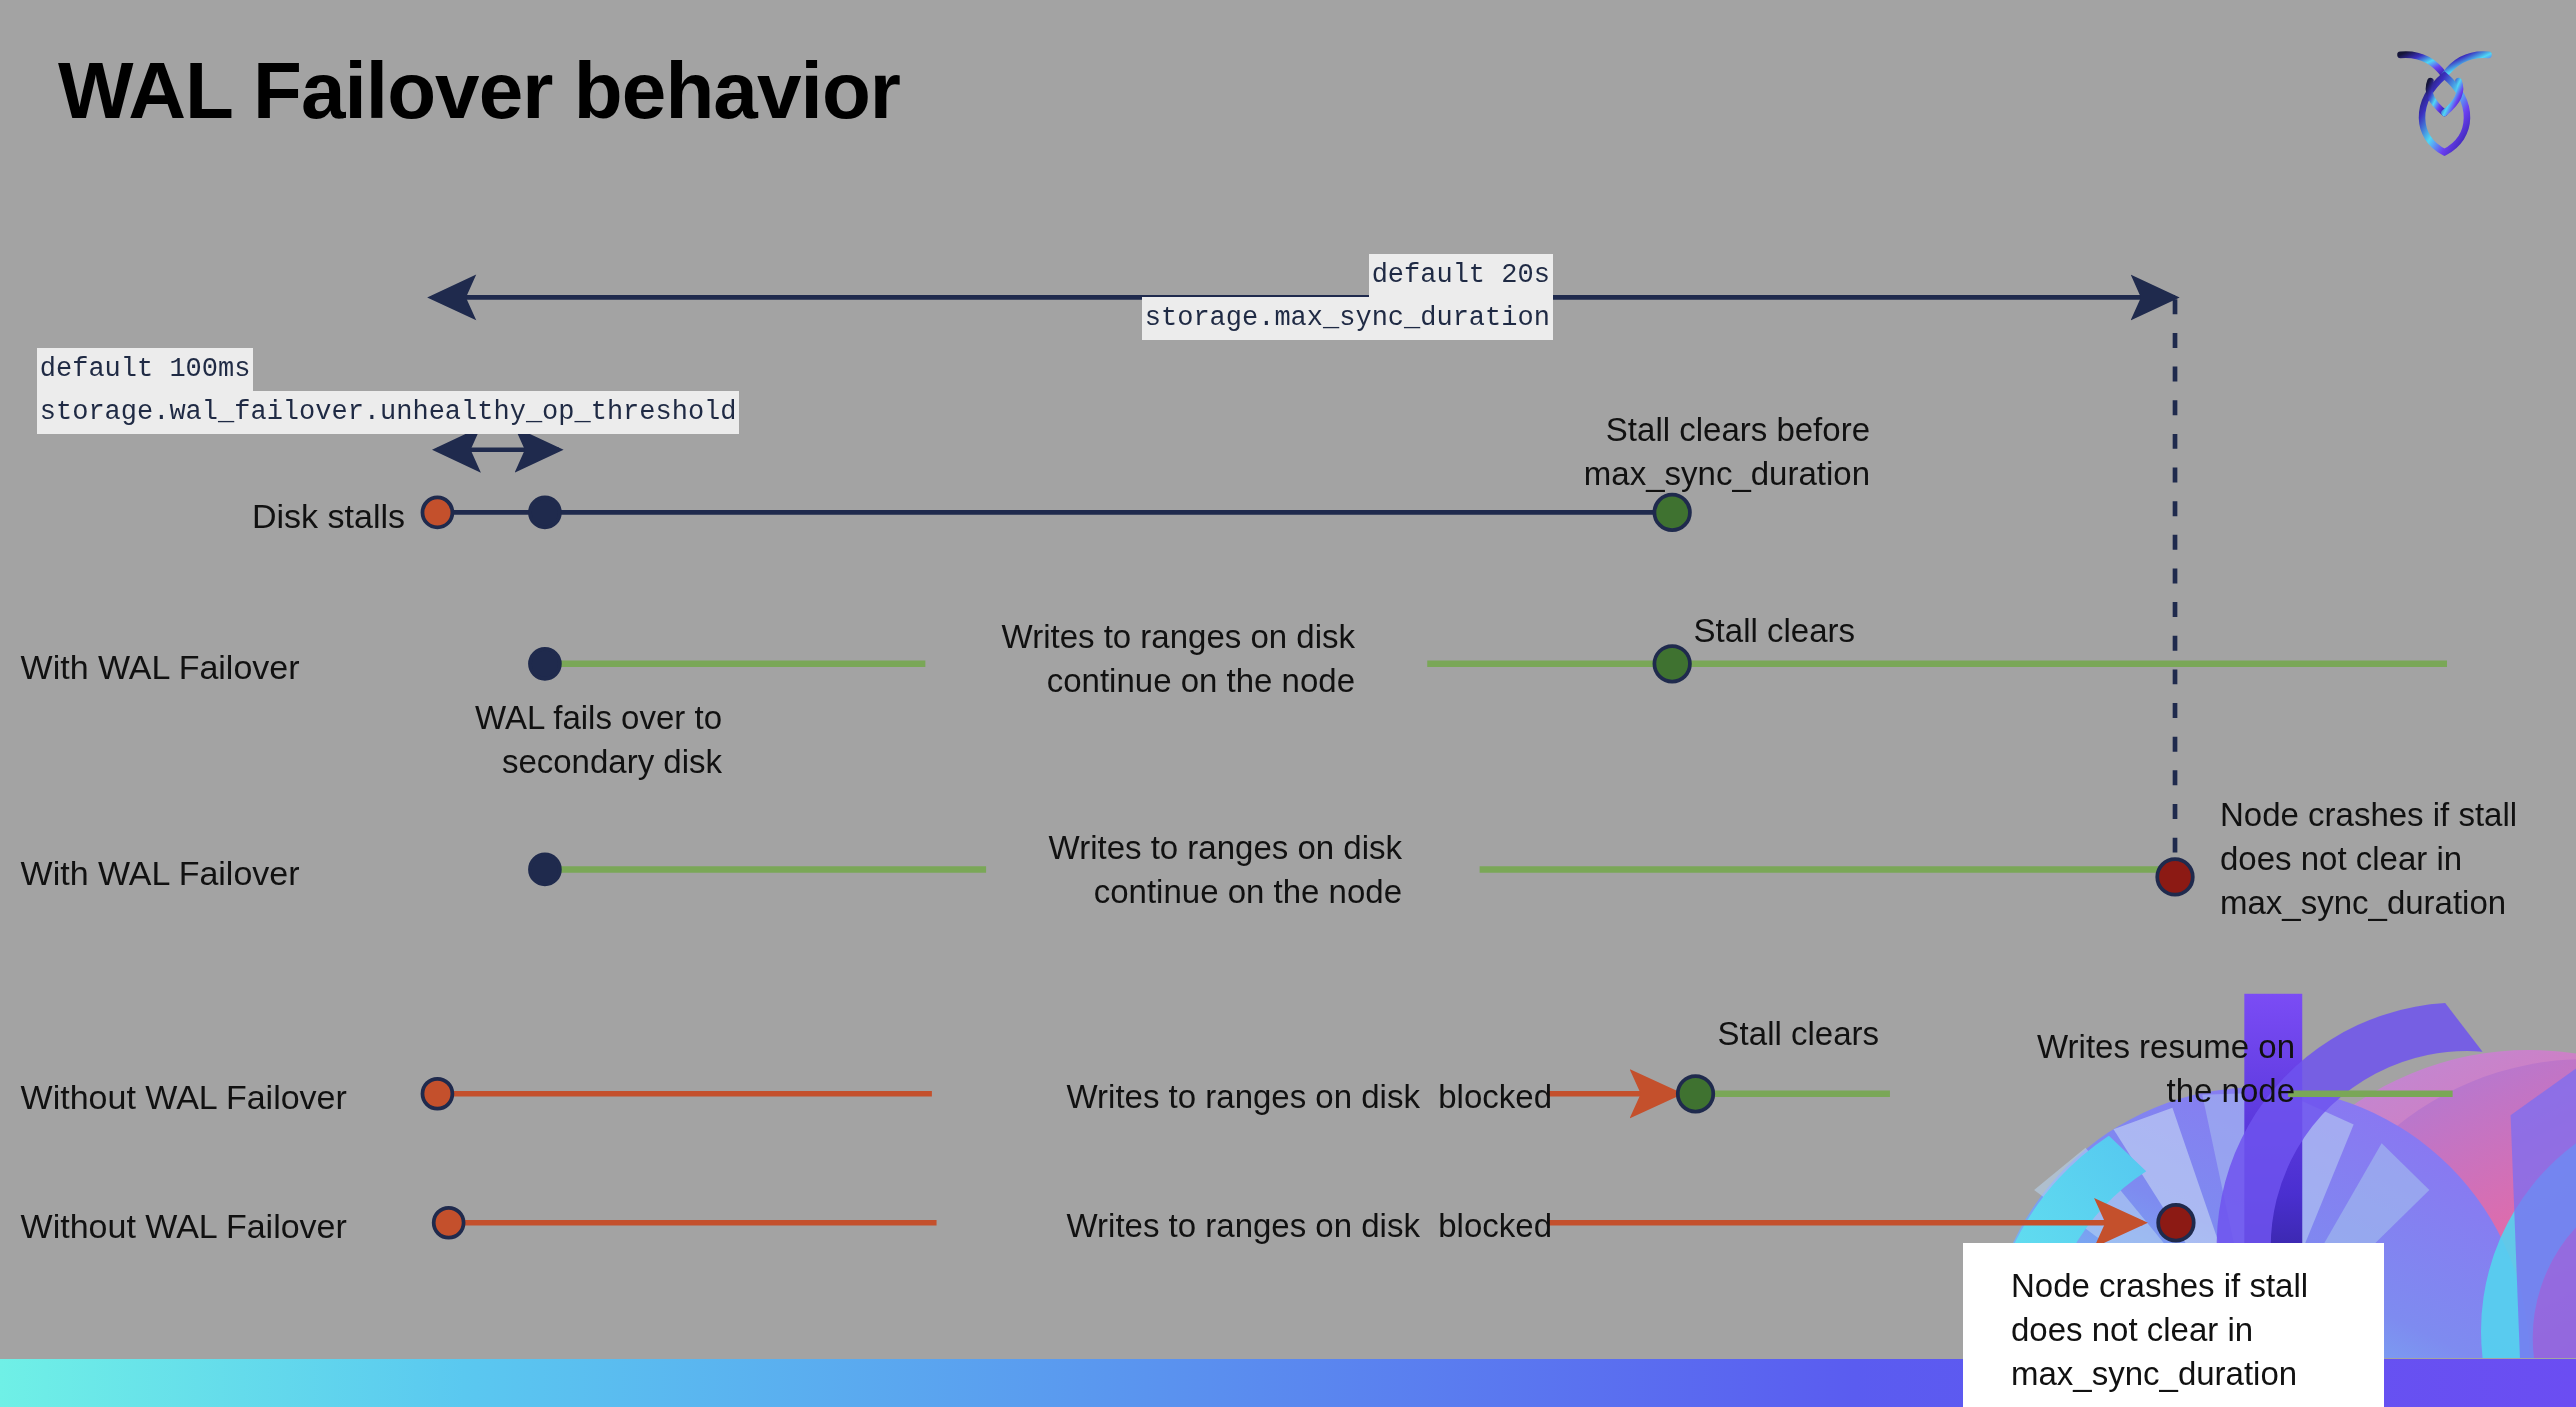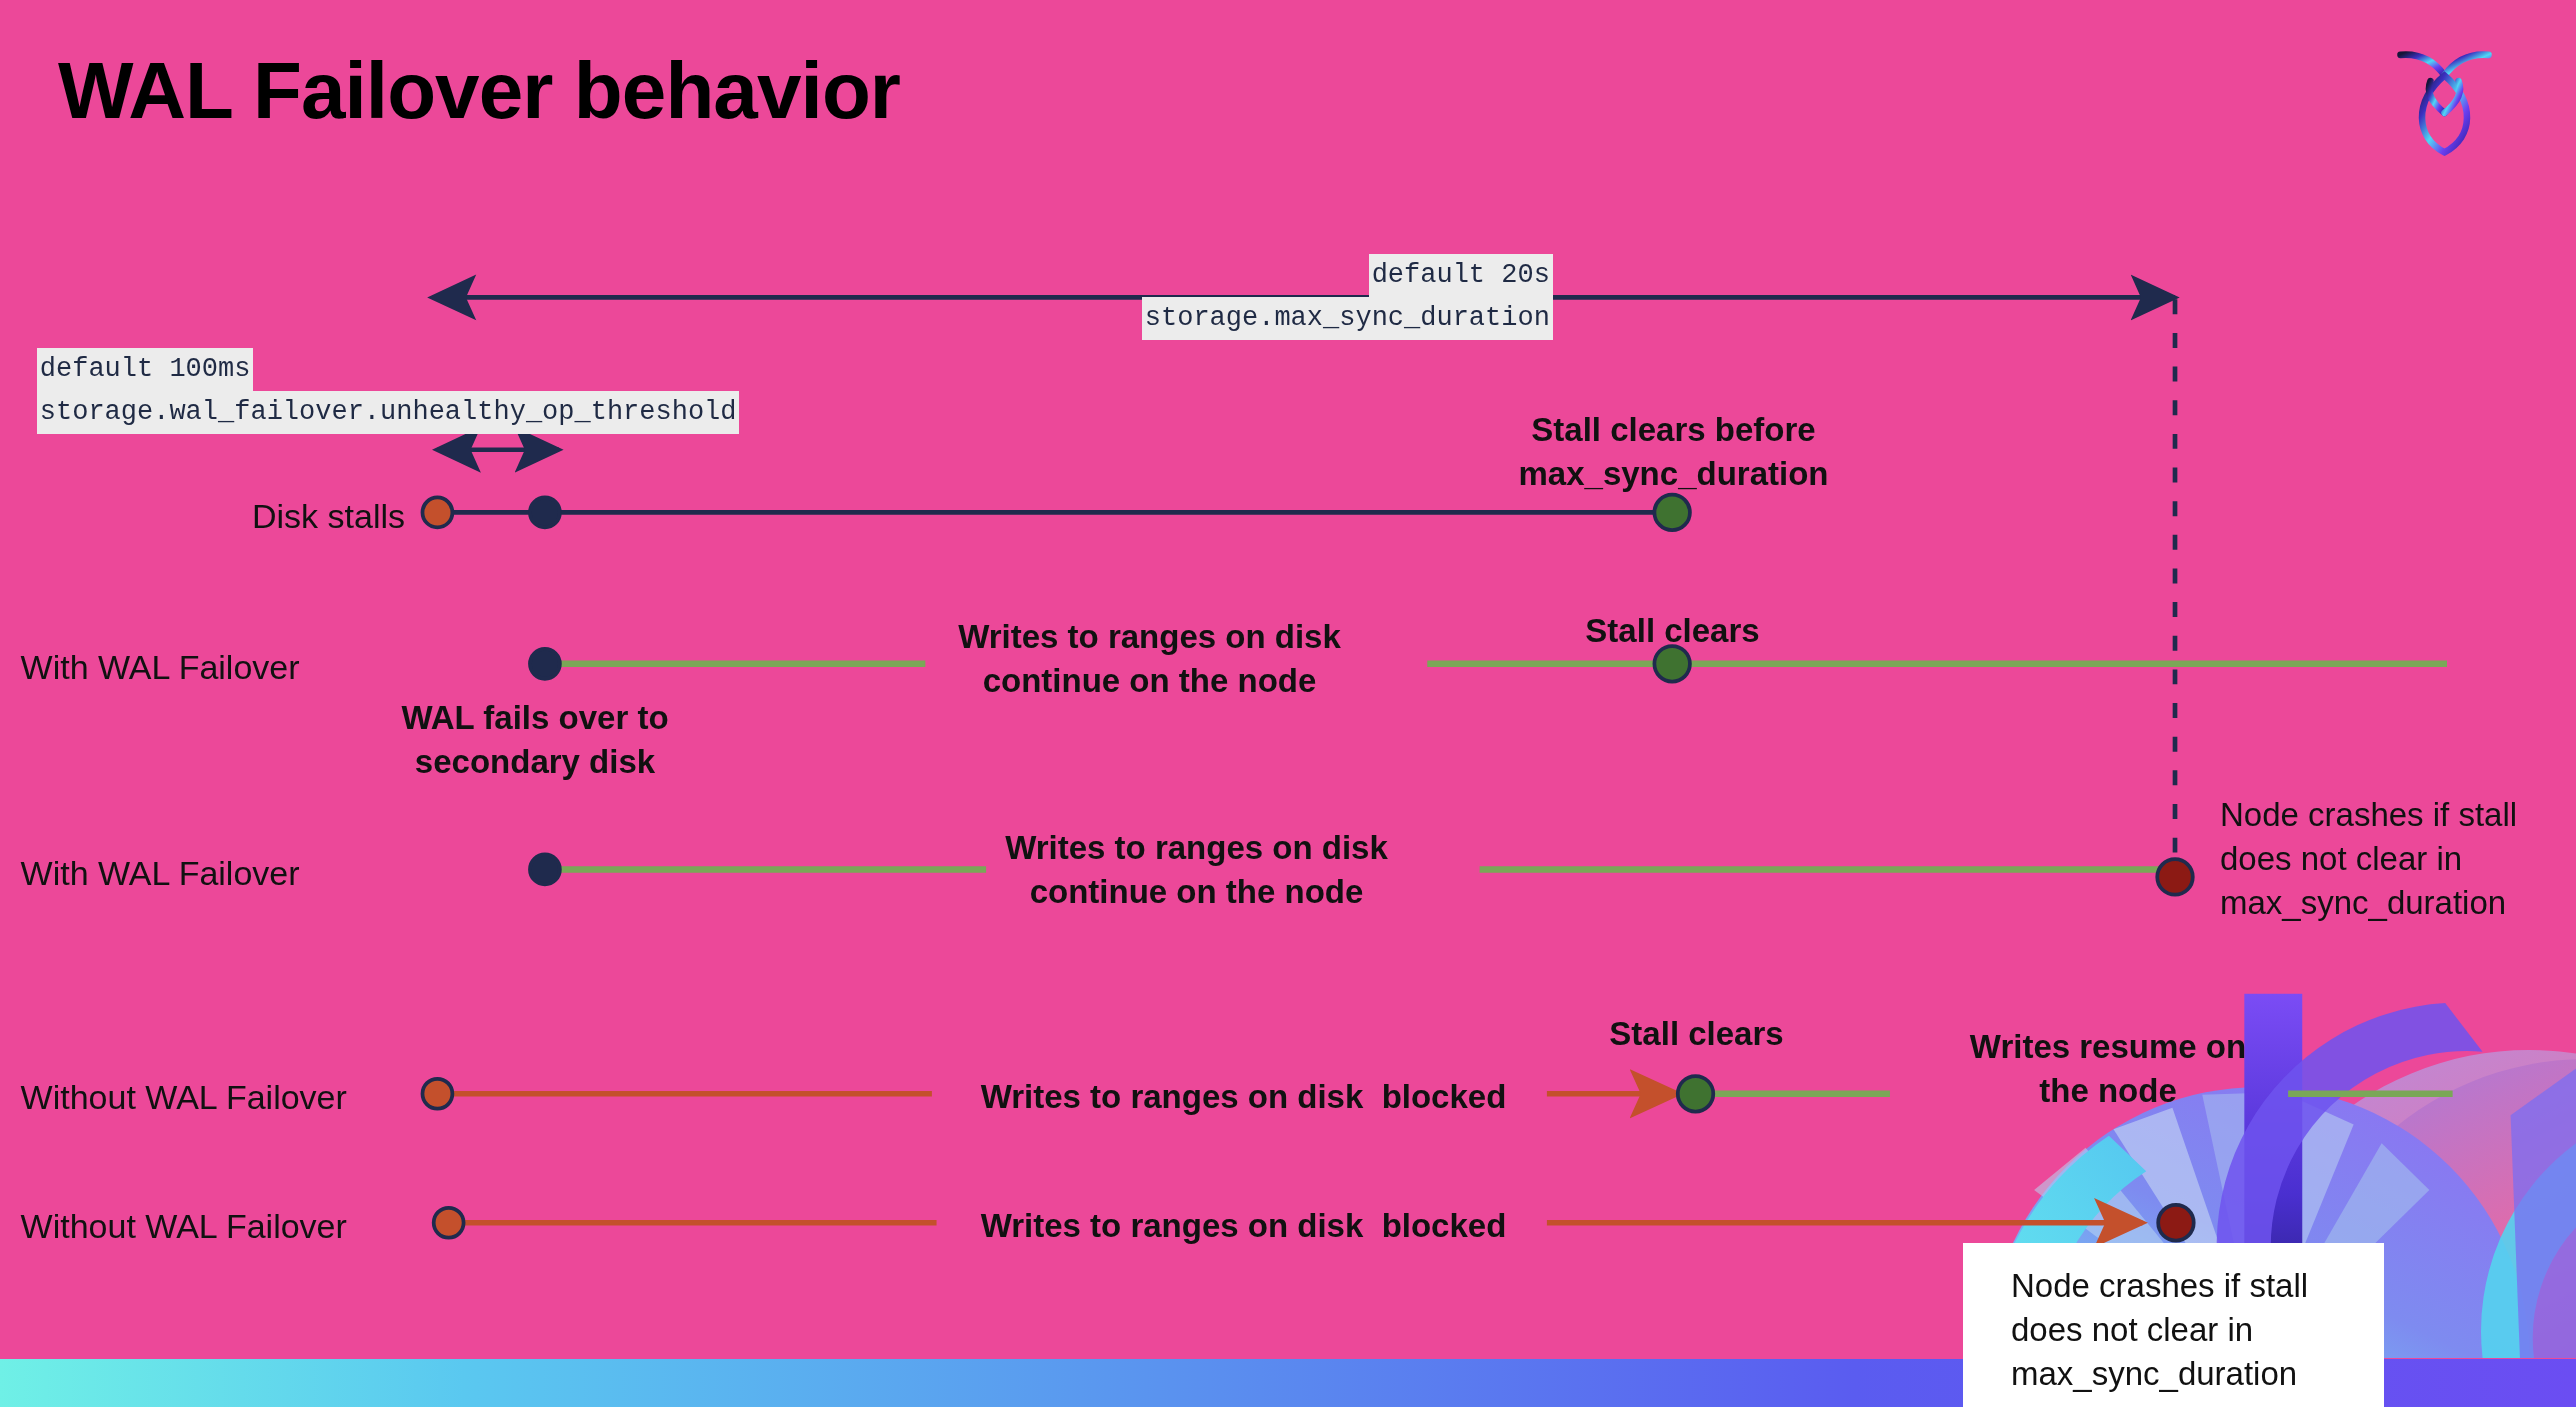--- a/index.html
+++ b/index.html
@@ -11,21 +11,21 @@
     width: 2576px;
     height: 1408px;
     position: relative;
     overflow: hidden;
     font-family: "Liberation Sans", sans-serif;
     color: #000000;
   }
   .slide {
     position: absolute;
     inset: 0;
-    background: #ec4899;
+    background: #a3a3a3;
     overflow: hidden;
   }
 
   
   #page-title {
     position: absolute;
     left: 58px;
     top: 45px;
     font-size: 80px;
     font-weight: 700;
@@ -91,21 +91,21 @@
     position: absolute;
     font-family: "Liberation Sans", sans-serif;
     font-size: 33px;
     line-height: 44px;
     color: #111111;
     white-space: pre;
   }
   .lbl.row-name {
     font-size: 34px;
   }
-  .lbl.center { text-align: center; font-weight: bold; }
+  .lbl.center { text-align: right; }
   .lbl.right  { text-align: right; }
 
   
   #crash-callout-box {
     position: absolute;
     left: 1963px;
     top: 1243px;
     width: 421px;
     height: 165px;
     background: #ffffff;

